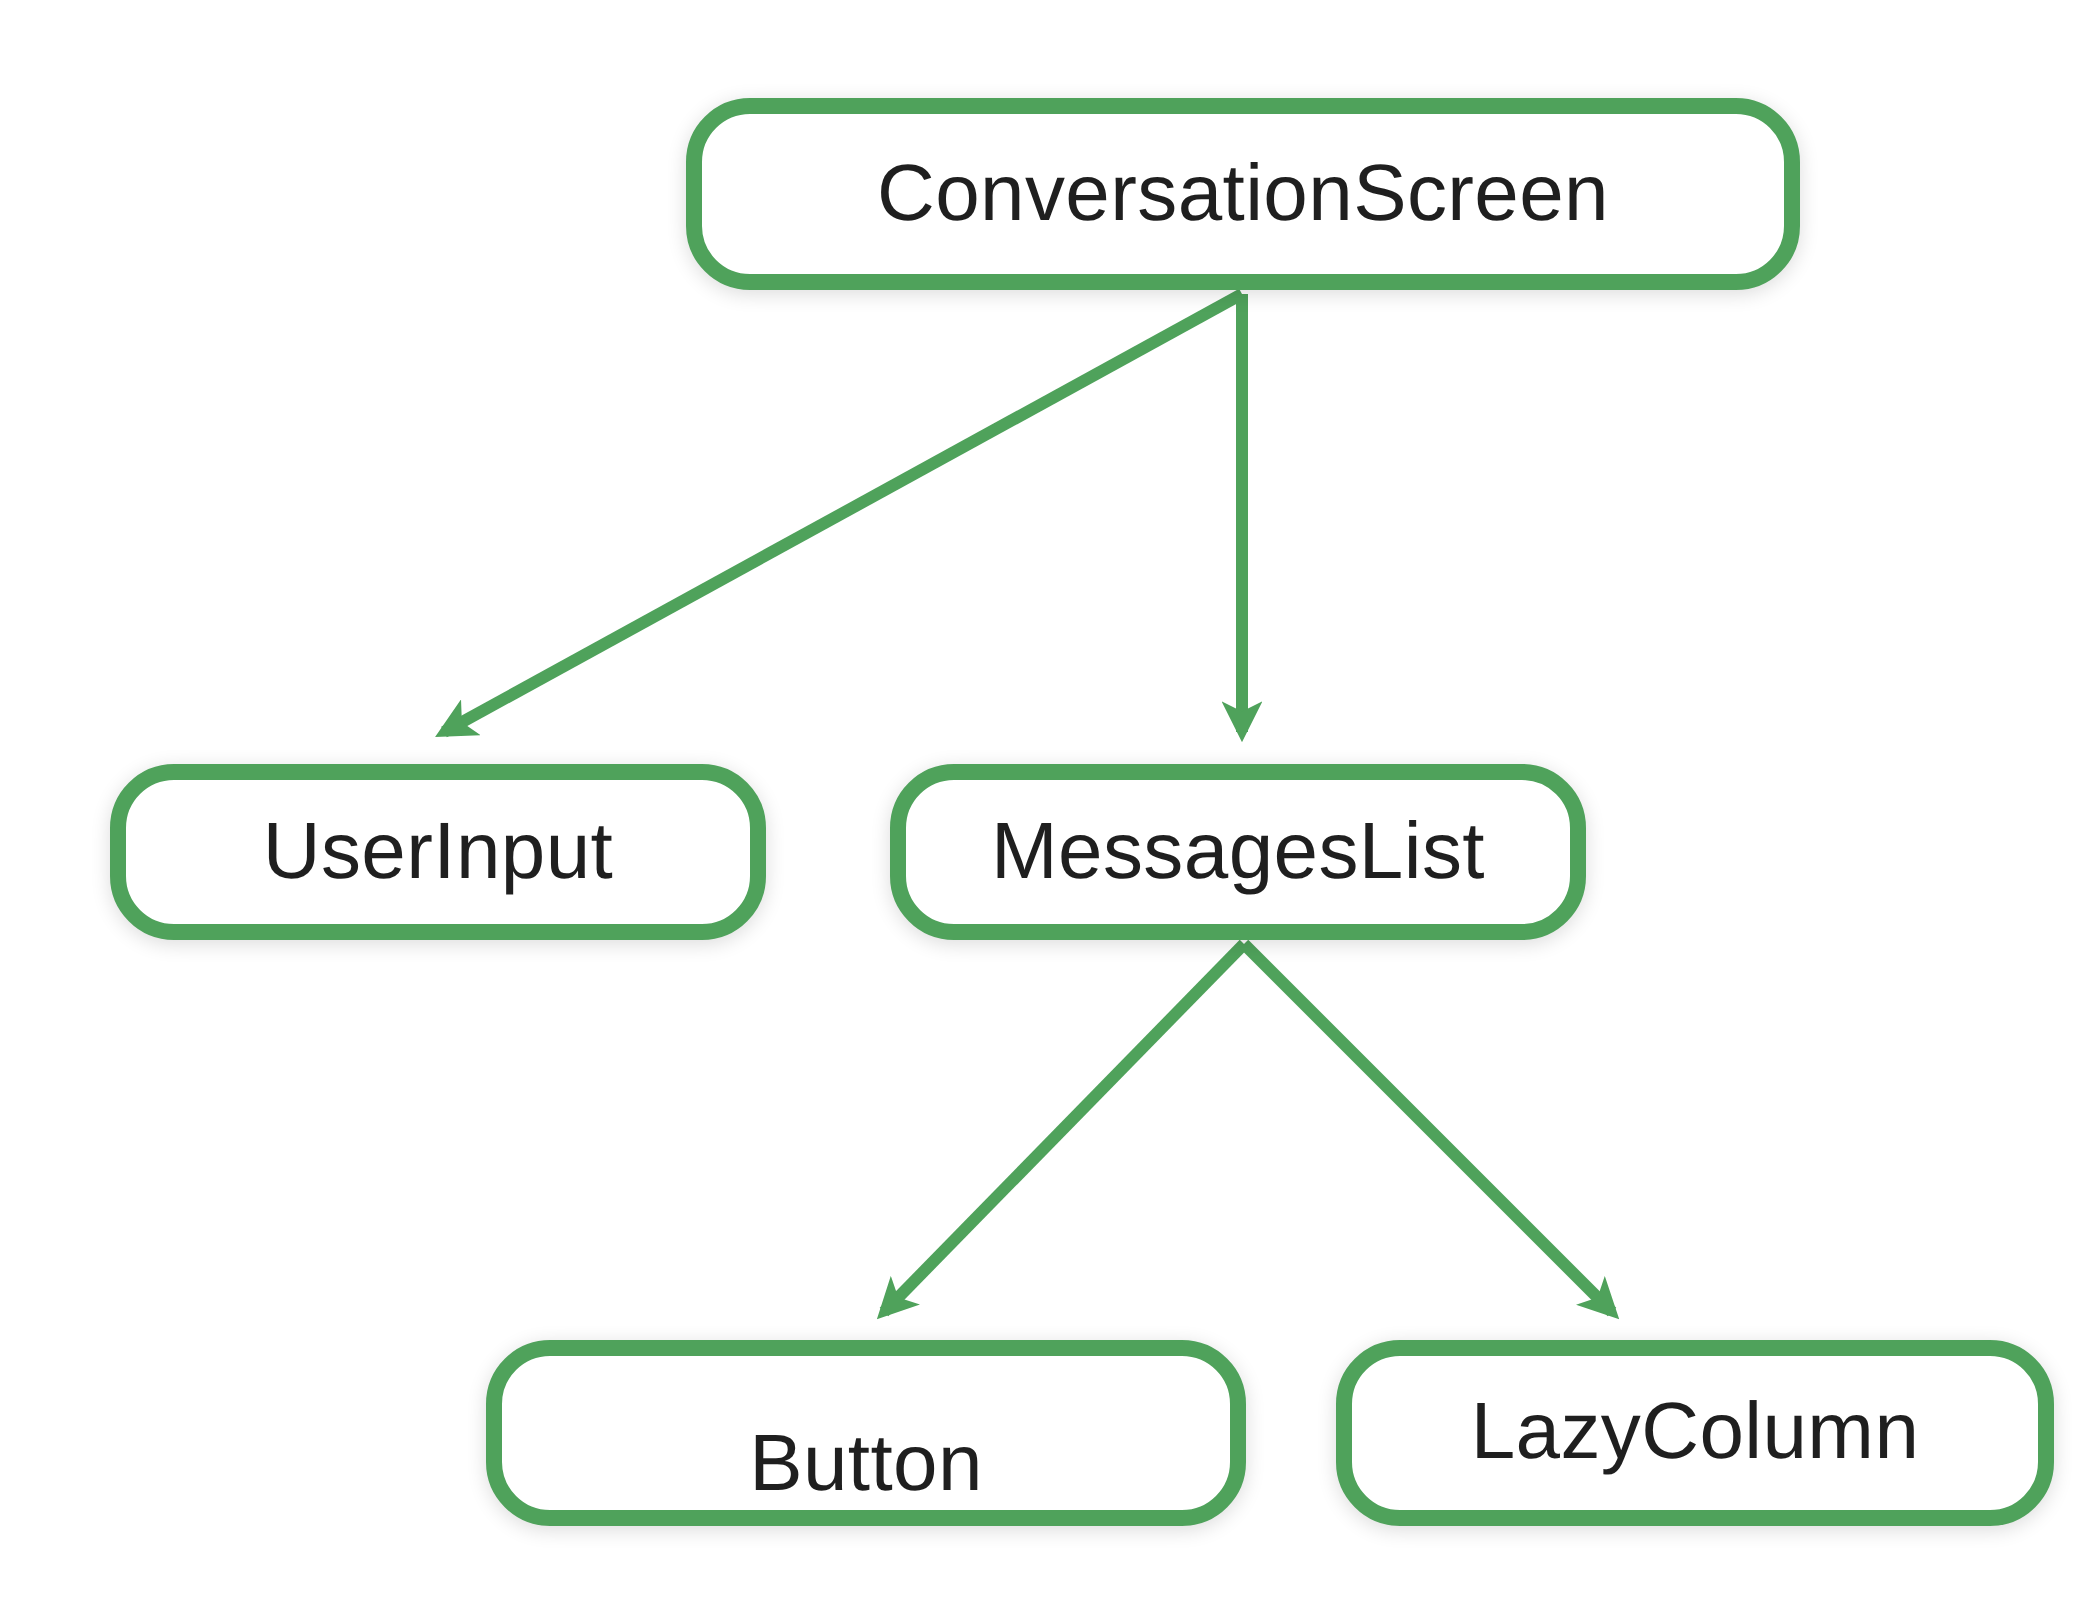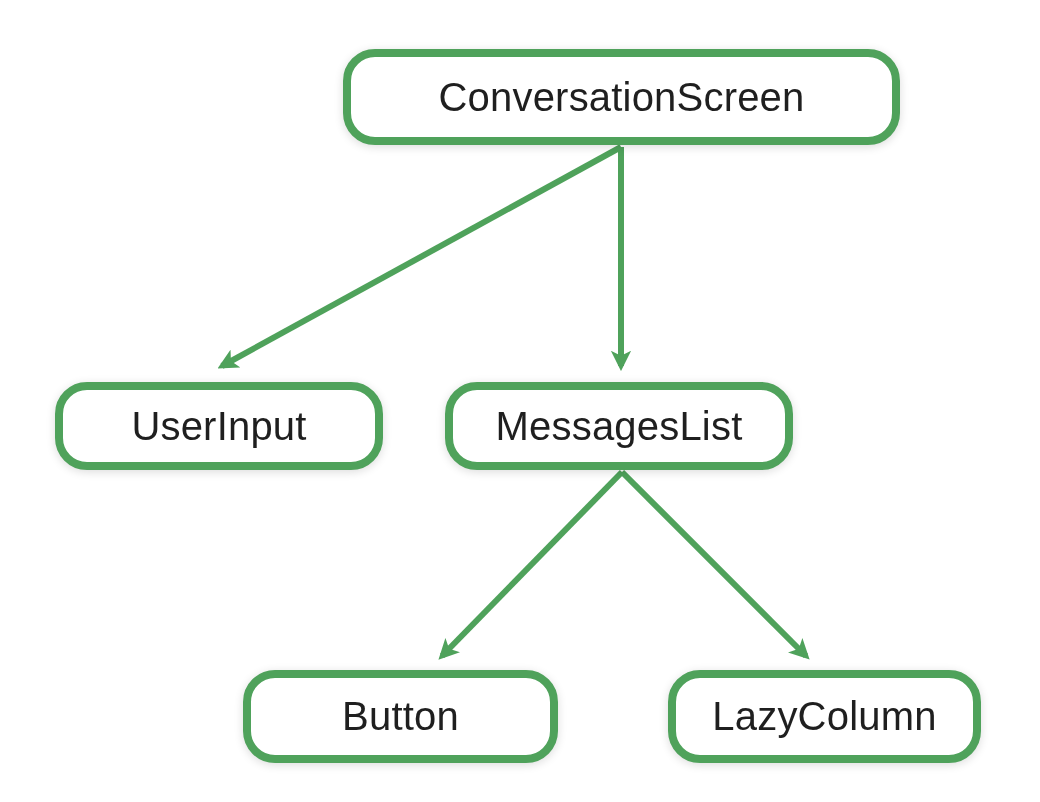--- a/index.html
+++ b/index.html
@@ -38,22 +38,22 @@
     border-radius: 32px;
     box-shadow: 0 2px 10px rgba(0,0,0,0.14);
     color: var(--text);
     font-size: 40px;
     letter-spacing: 0.2px;
     white-space: nowrap;
   }
   .node-conversationscreen { left: 343px; top: 49px;  width: 557px; height: 96px; }
   .node-userinput          { left: 55px;  top: 382px; width: 328px; height: 88px; }
   .node-messageslist       { left: 445px; top: 382px; width: 348px; height: 88px; }
-  .node-button             { left: 243px; top: 670px; width: 315px; height: 93px; }
-  .node-lazycolumn         { left: 668px; top: 670px; width: 313px; height: 93px; }
+  .node-button             { left: 243px; top: 670px; width: 380px; height: 93px; align-items: flex-end; }
+  .node-lazycolumn         { left: 668px; top: 670px; width: 359px; height: 93px; }
 </style>
 </head>
 <body>
 
 <div class="canvas">
 
   <svg class="edges" width="1040" height="802" viewBox="0 0 1040 802" xmlns="http://www.w3.org/2000/svg">
     <defs>
       <marker id="arrow" viewBox="0 0 10 10" refX="7.5" refY="5" markerWidth="3.4" markerHeight="3.4" orient="auto-start-reverse" markerUnits="strokeWidth">
         <path d="M 0 0 L 10 5 L 0 10 L 2.5 5 z" fill="#4fa25b"></path>

